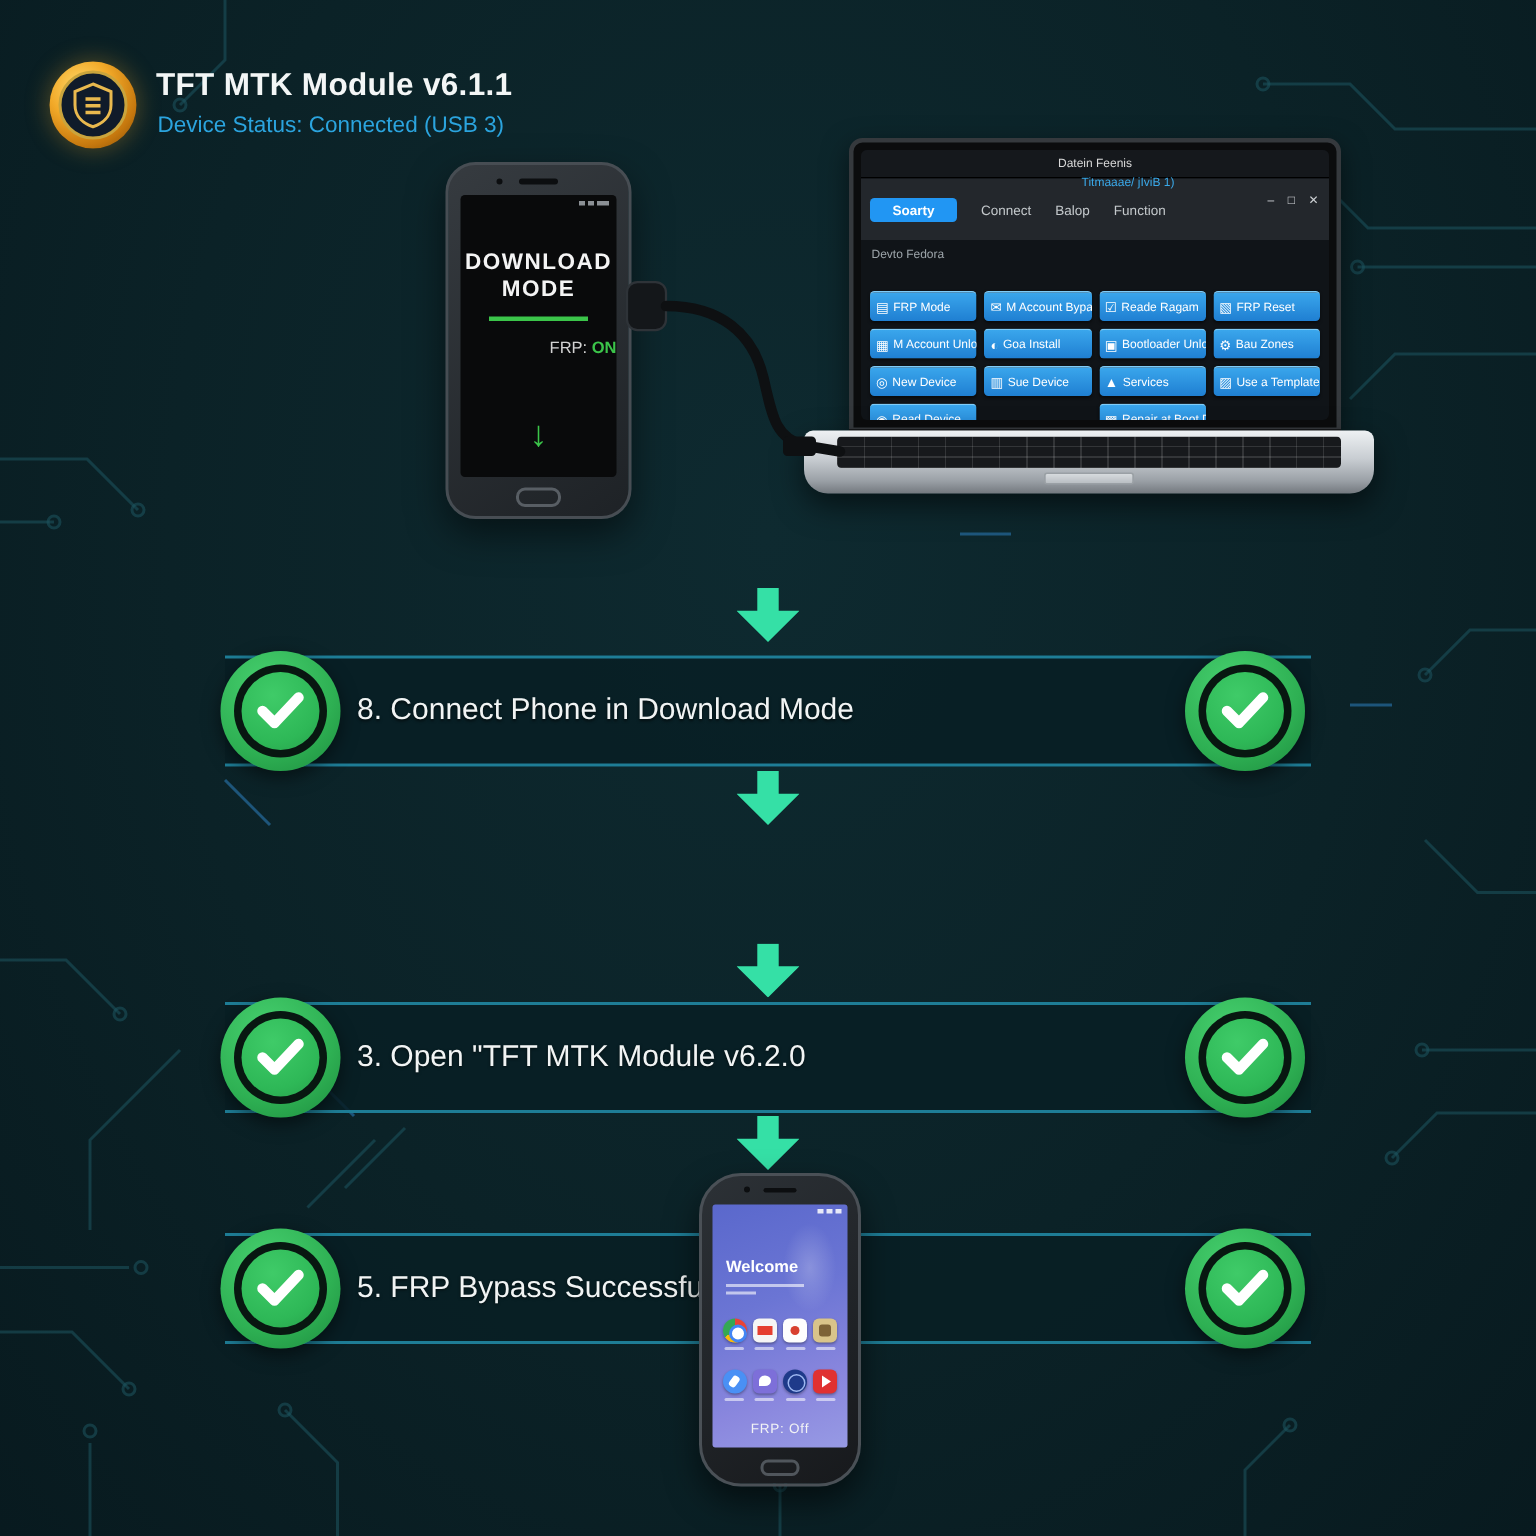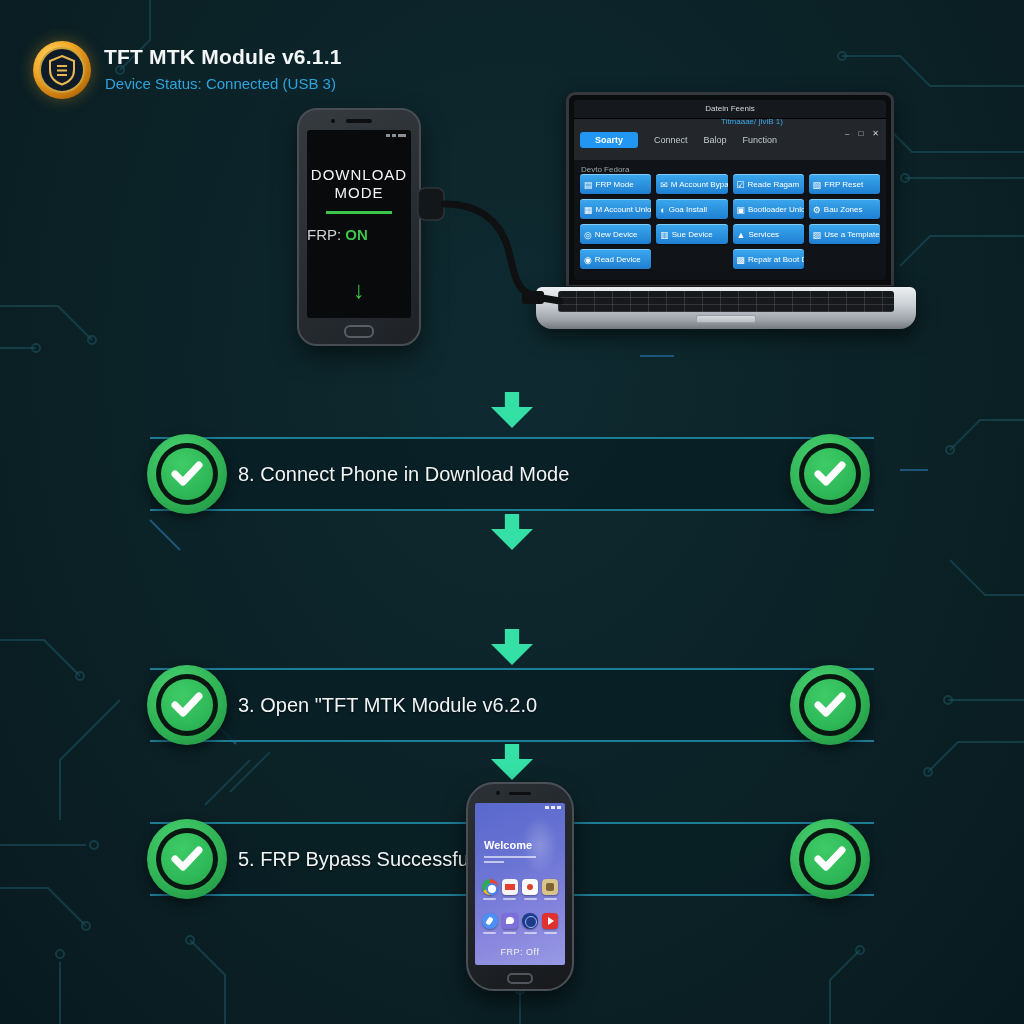--- a/index.html
+++ b/index.html
@@ -24,44 +24,44 @@
   
   .phone1{left:297px;top:108px;width:124px;height:238px;border-radius:20px;
     background:linear-gradient(145deg,#363b40,#1e2226);border:2px solid #474d53;
     box-shadow:0 10px 24px rgba(0,0,0,.5);z-index:3;}
   .p1-speaker{position:absolute;left:50%;top:9px;transform:translateX(-50%);width:26px;height:4px;border-radius:2px;background:#0c0e10;}
   .p1-cam{position:absolute;left:32px;top:9px;width:4px;height:4px;border-radius:50%;background:#0c0e10;}
   .p1-screen{position:absolute;left:8px;top:20px;right:8px;bottom:26px;background:#090a0b;border-radius:3px;overflow:hidden;}
   .p1-status{position:absolute;right:5px;top:4px;display:flex;gap:2px;}
   .p1-status i{display:block;width:4px;height:3px;background:#8b9095;}
   .p1-status i.batt{width:8px;}
-  .dl-title{margin-top:36px;text-align:center;font-size:15px;font-weight:400;color:#f4f4f4;letter-spacing:1px;line-height:1.2;}
+  .dl-title{margin-top:36px;text-align:center;font-size:15px;font-weight:700;color:#f4f4f4;letter-spacing:1px;line-height:1.2;}
   .dl-underline{width:66px;height:3px;background:#3bc54a;margin:9px auto 0;}
-  .frp-line{margin-top:12px;text-align:left;font-size:15px;color:#d2d2d2;}
+  .frp-line{margin-top:12px;text-align:right;font-size:11px;color:#d2d2d2;}
   .frp-line .on{color:#3bc54a;font-weight:700;}
   .p1-arrow{position:absolute;left:0;right:0;bottom:14px;text-align:center;font-size:24px;font-weight:700;color:#3bc54a;}
   .p1-home{position:absolute;left:50%;bottom:6px;transform:translateX(-50%);width:30px;height:13px;border:2px solid #585e64;border-radius:6px;}
 
   
   #cable{left:0;top:0;z-index:5;pointer-events:none;}
 
   
   .lap-screen{left:566px;top:92px;width:328px;height:196px;background:#0b0c0d;
     border:3px solid #35393d;border-radius:9px 9px 0 0;padding:5px;z-index:3;
     box-shadow:0 6px 18px rgba(0,0,0,.5);}
   .app-window{position:relative;width:100%;height:100%;background:#101418;border-radius:4px;overflow:hidden;}
   .win-titlebar{height:19px;display:flex;align-items:center;gap:4px;padding:0 7px;background:#15181c;border-bottom:1px solid #000;flex-direction:column;}
   .app-dot{width:8px;height:8px;border-radius:50%;background:radial-gradient(circle at 35% 30%,#ffc14d,#d97708);}
   .wt-left{font-size:8px;color:#d9d9d9;white-space:nowrap;}
   .wt-right{font-size:8px;color:#3aa8e8;white-space:nowrap;margin-left:44px;}
   .win-ctrls{margin-left:auto;display:flex;gap:9px;color:#cfd3d6;font-size:8px;line-height:1;}
   .win-tabbar{height:41px;display:flex;align-items:center;gap:16px;background:#23272c;padding:0 6px;}
   .tab{font-size:9px;color:#c4c9cc;}
   .tab.active{background:#2196f3;color:#fff;font-weight:700;padding:3px 15px;border-radius:3px;}
-  .section-label{margin:5px 0 0 7px;font-size:8px;color:#9da5aa;}
+  .section-label{margin:5px 0 20px 7px;font-size:8px;color:#9da5aa;}
   .btn-grid{display:grid;grid-template-columns:repeat(4,1fr);gap:5px;margin:0 6px;}
   .tool-btn{height:20px;display:flex;align-items:center;gap:3px;padding:0 4px;border-radius:3px;
     background:linear-gradient(180deg,#3aa6ec,#1f7fd2);border-top:1px solid #7fccf8;
     color:#fff;font-size:8px;white-space:nowrap;overflow:hidden;box-shadow:0 1px 2px rgba(0,0,0,.5);}
   .tool-btn .ticon{font-size:9px;flex:0 0 auto;}
   .tb-col3{grid-column:3;}
   .lap-hinge{left:566px;top:286px;width:328px;height:5px;background:#17191b;z-index:3;}
   .lap-base{left:536px;top:287px;width:380px;height:42px;z-index:4;
     background:linear-gradient(180deg,#eef1f3 0%,#c8cdd2 45%,#9aa0a6 80%,#73787e 100%);
     border-radius:6px 6px 16px 16px;box-shadow:0 8px 20px rgba(0,0,0,.55);}

